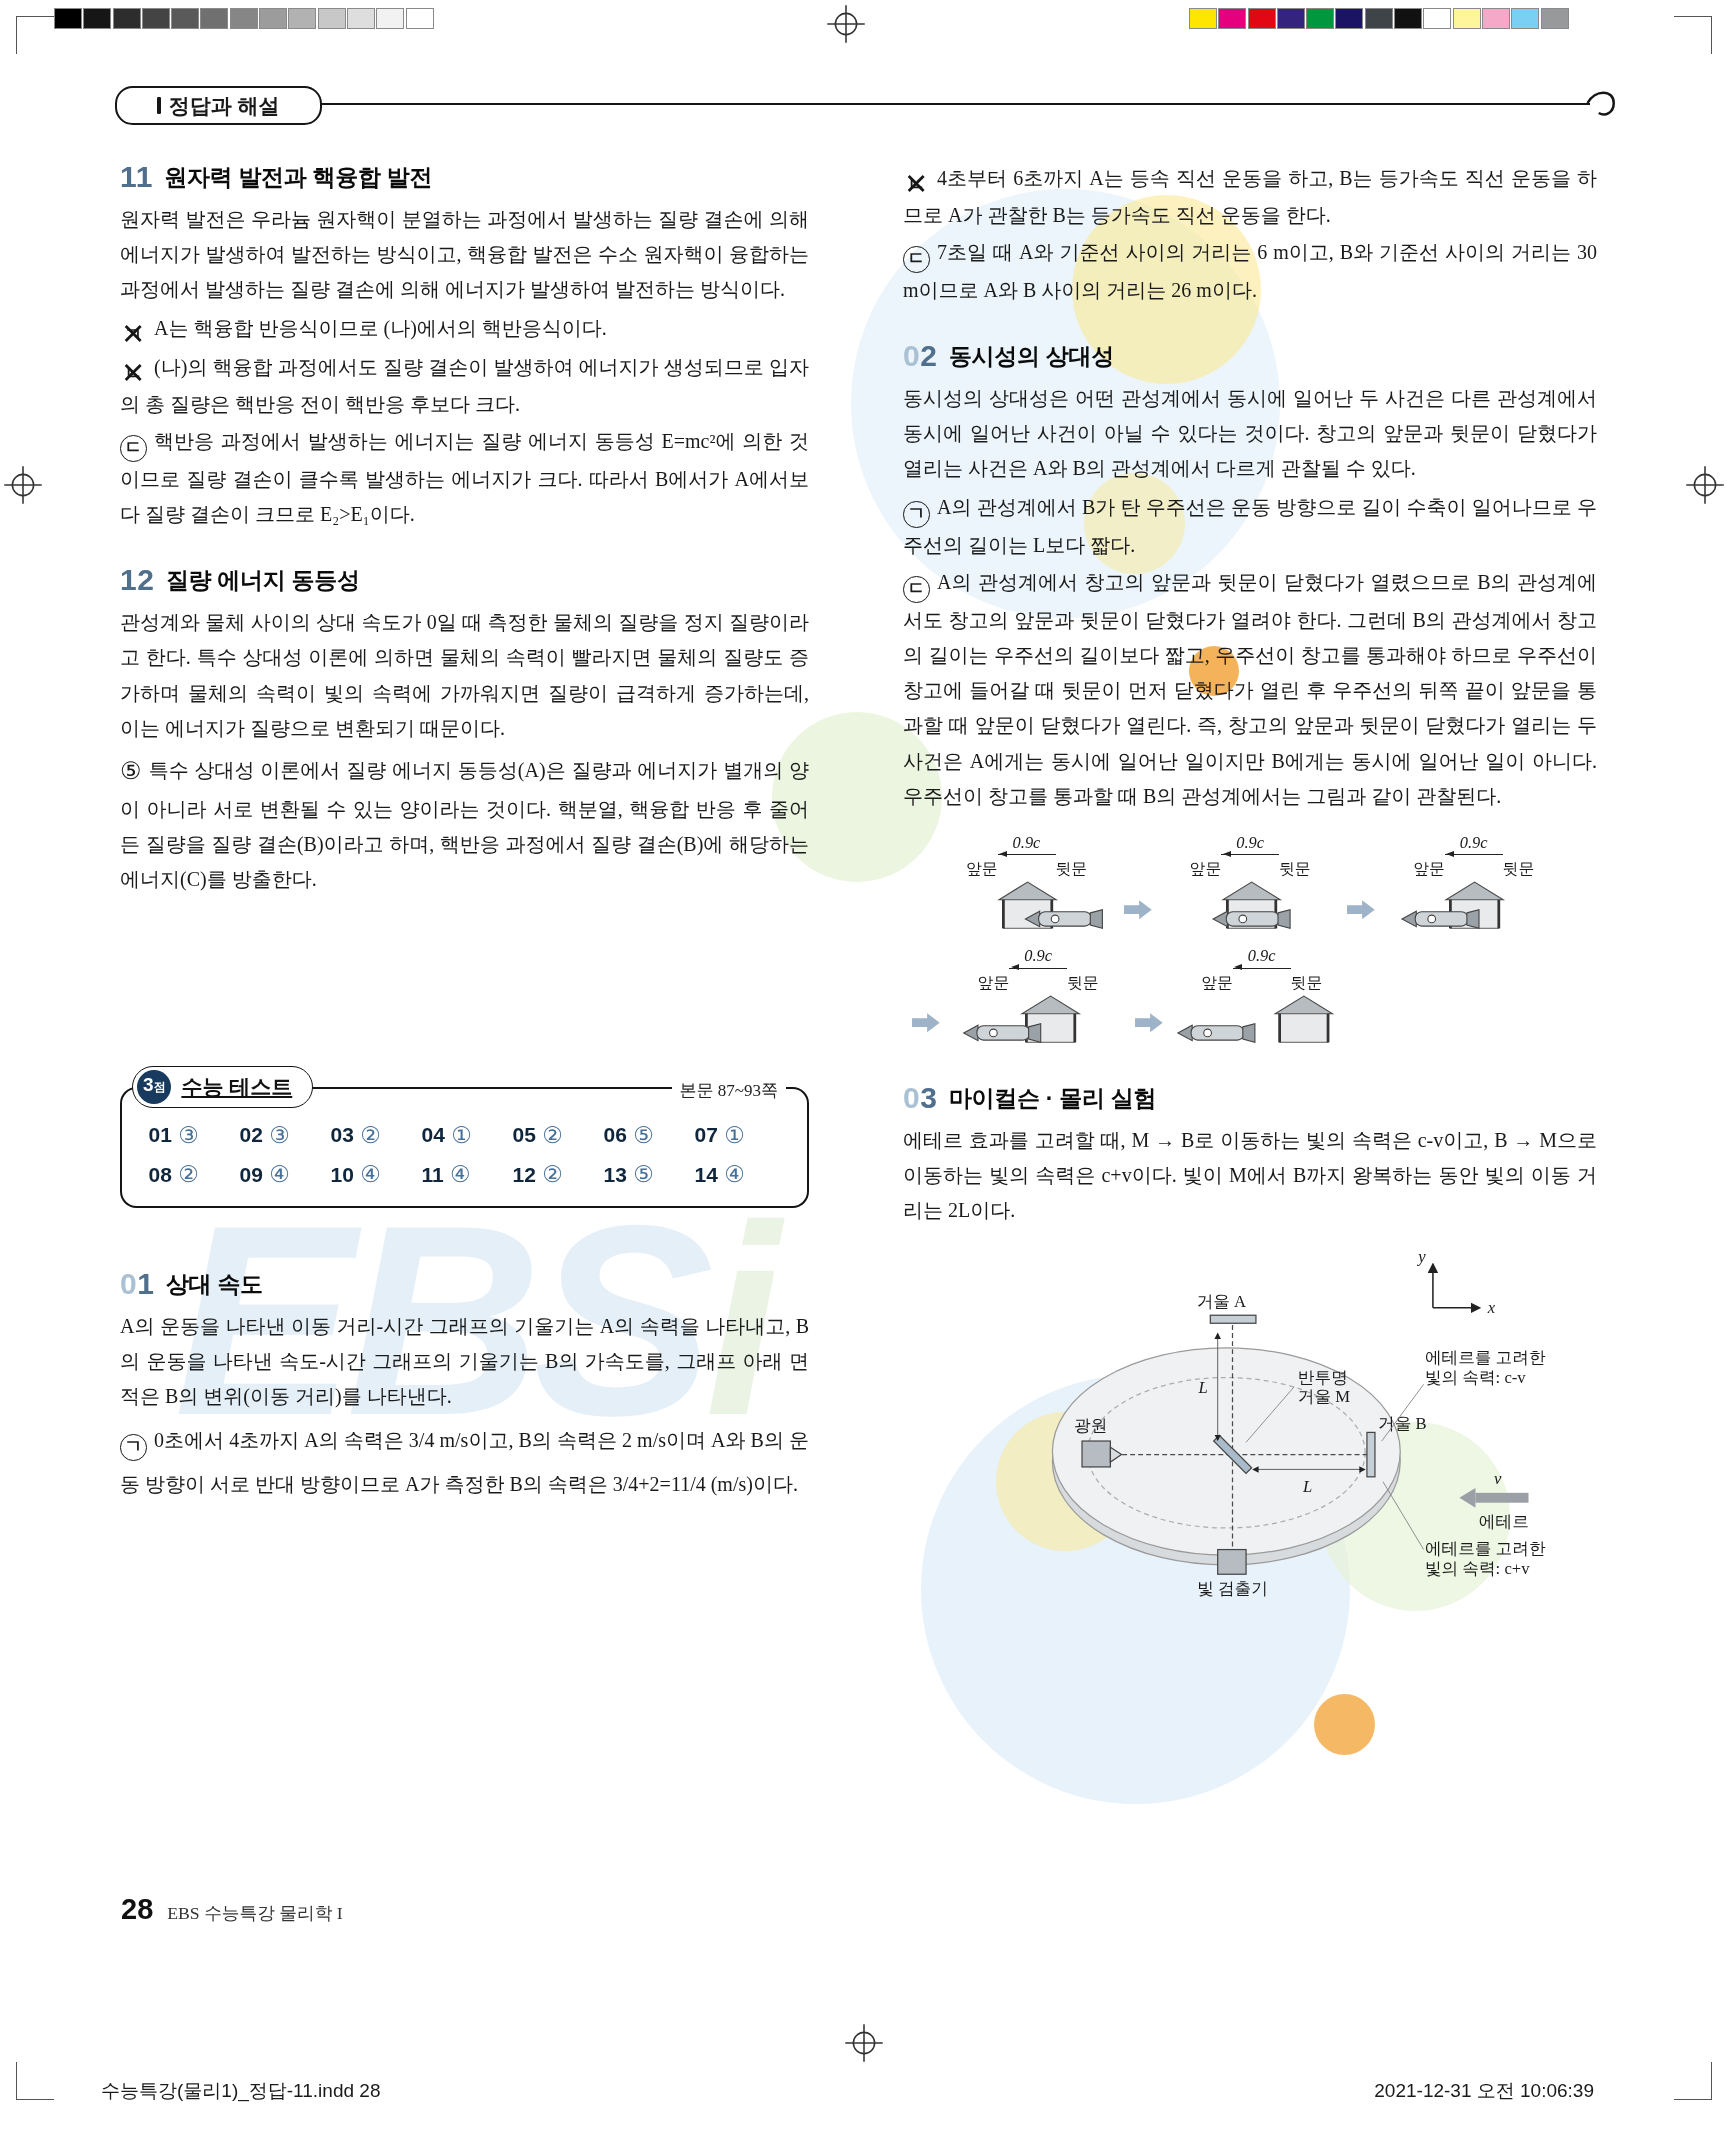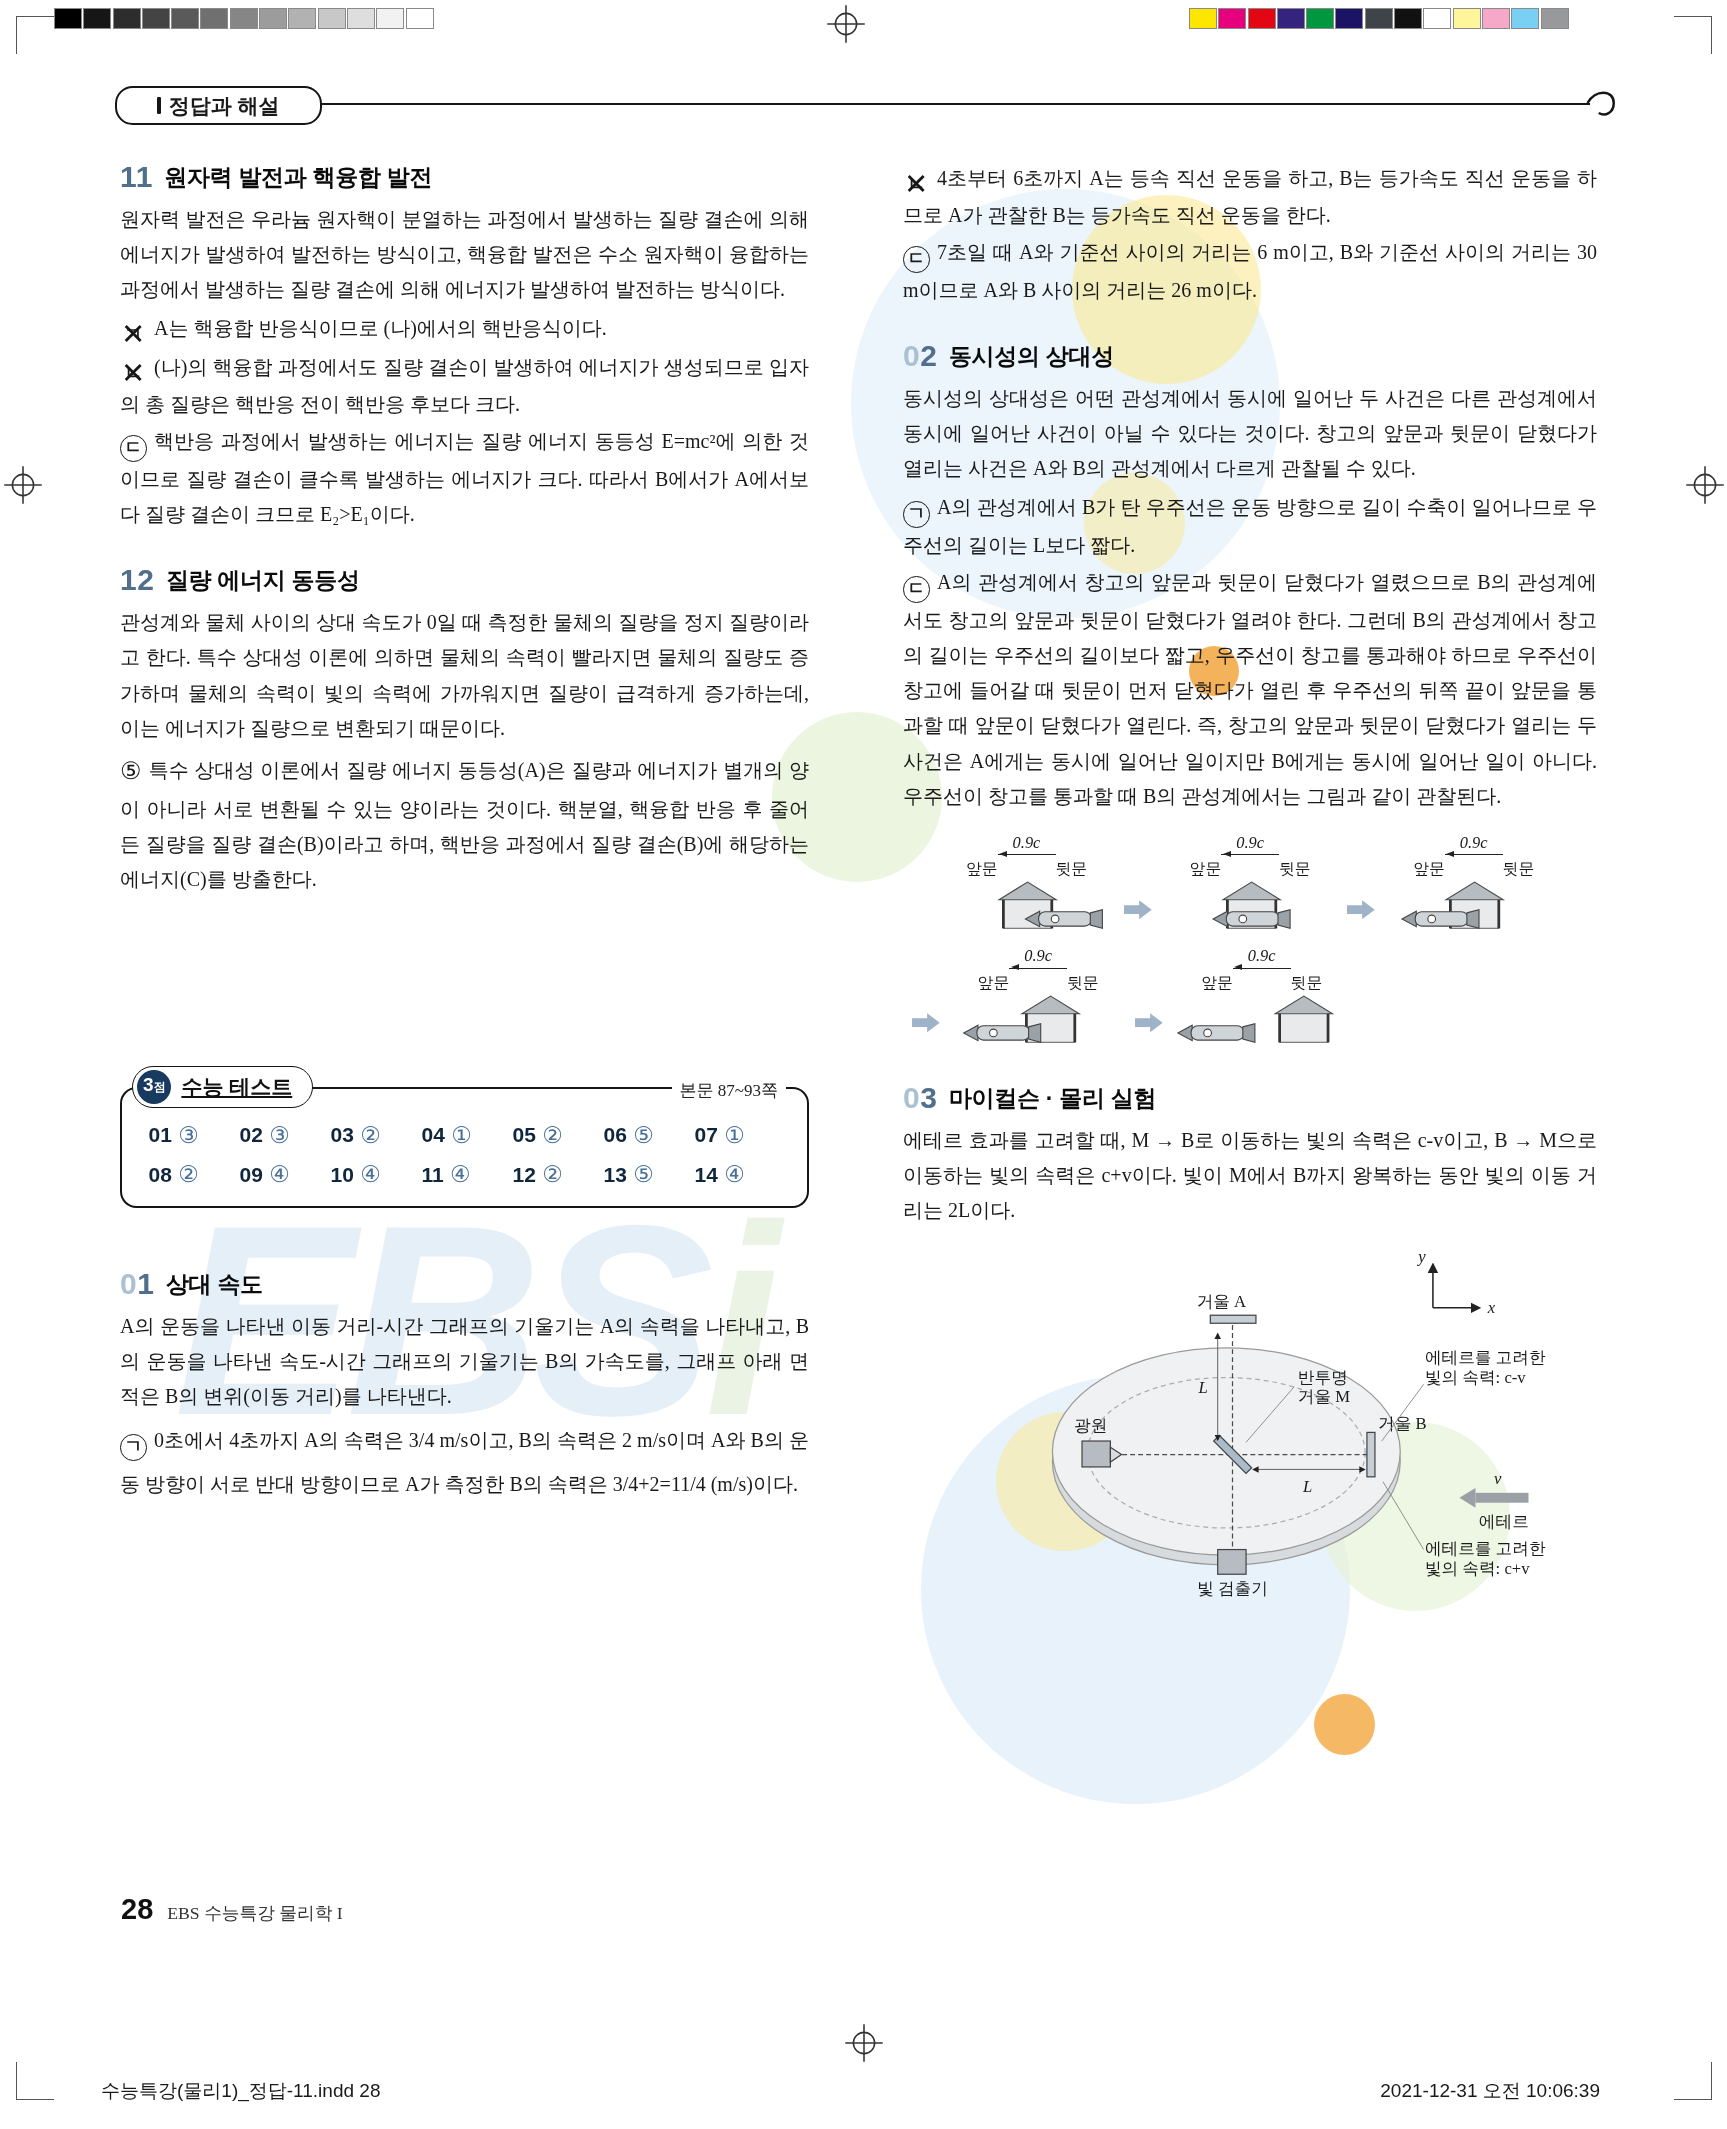--- a/index.html
+++ b/index.html
@@ -85,21 +85,21 @@
   
   .mm-fig{margin:17.7px 0 0 126px;}
   .mm-svg text{font-size:27px;fill:#1a1a1a;font-family:"Liberation Serif",serif;}
   .mm-svg text.it{font-style:italic;}
 
   
   .pgft{position:absolute;left:121px;top:1893px;display:flex;align-items:baseline;gap:14px;z-index:5;}
   .pgnum{font:800 29px "Liberation Sans",sans-serif;color:#111;}
   .pgbook{font-size:17.7px;color:#333;}
   .prn{position:absolute;top:2078px;font-size:19px;color:#1a1a1a;z-index:5;font-family:"Liberation Sans",sans-serif;}
-  .prn.l{left:101px;} .prn.r{right:128px;}
+  .prn.l{left:101px;} .prn.r{right:134px;}
 </style>
 </head>
 <body>
 
 <div class="page">
 
   <svg width="0" height="0" style="position:absolute" aria-hidden="true">
     <defs>
       <g id="sym-house">
         <polygon points="10,34 62,2 114,34" fill="#b7bcc0" stroke="#4a4a4a" stroke-width="2"></polygon>

